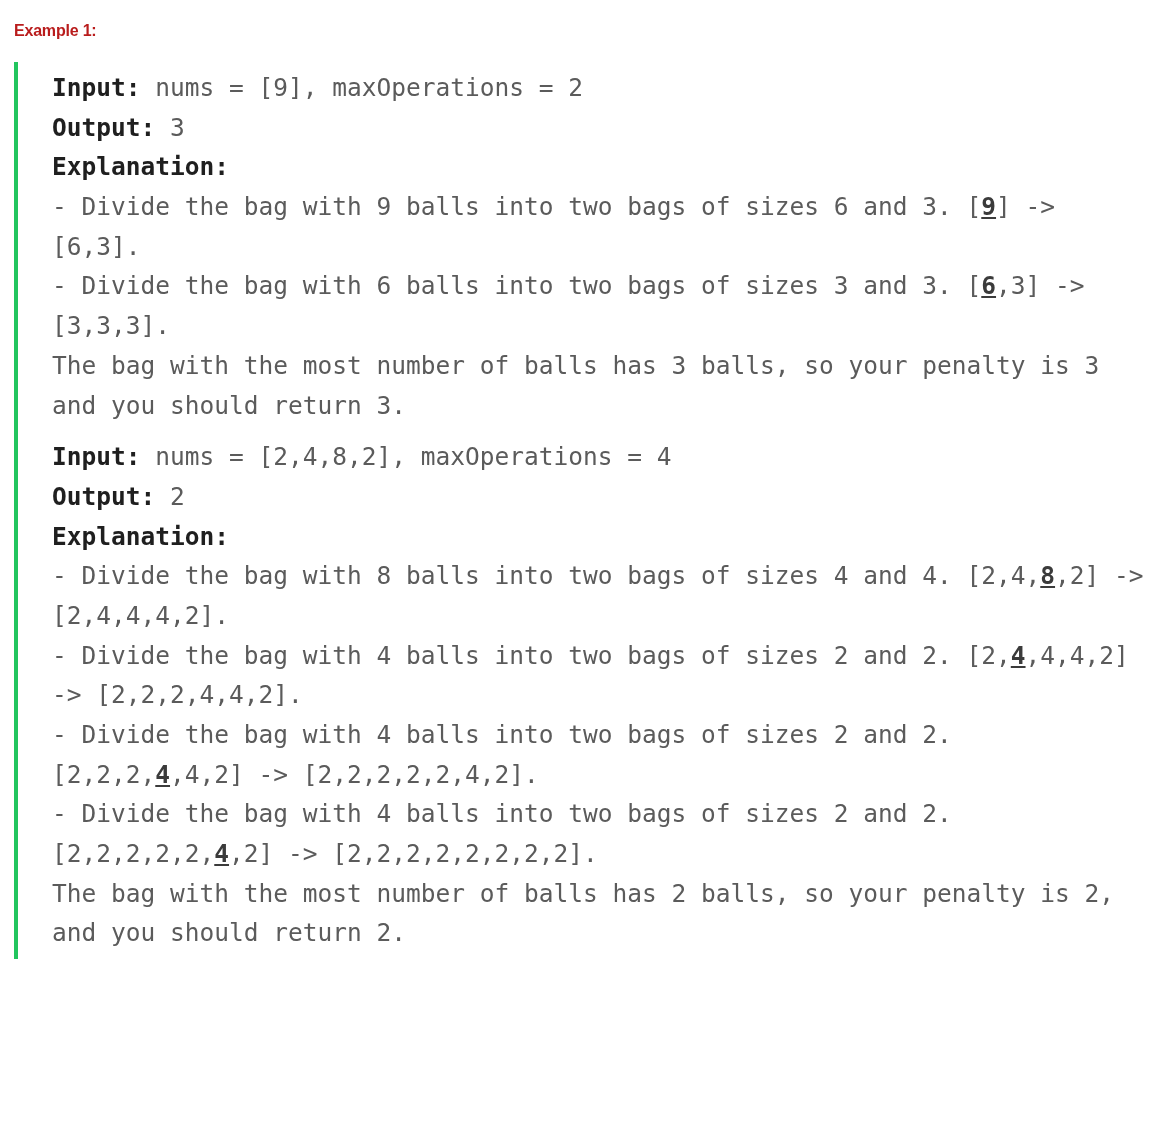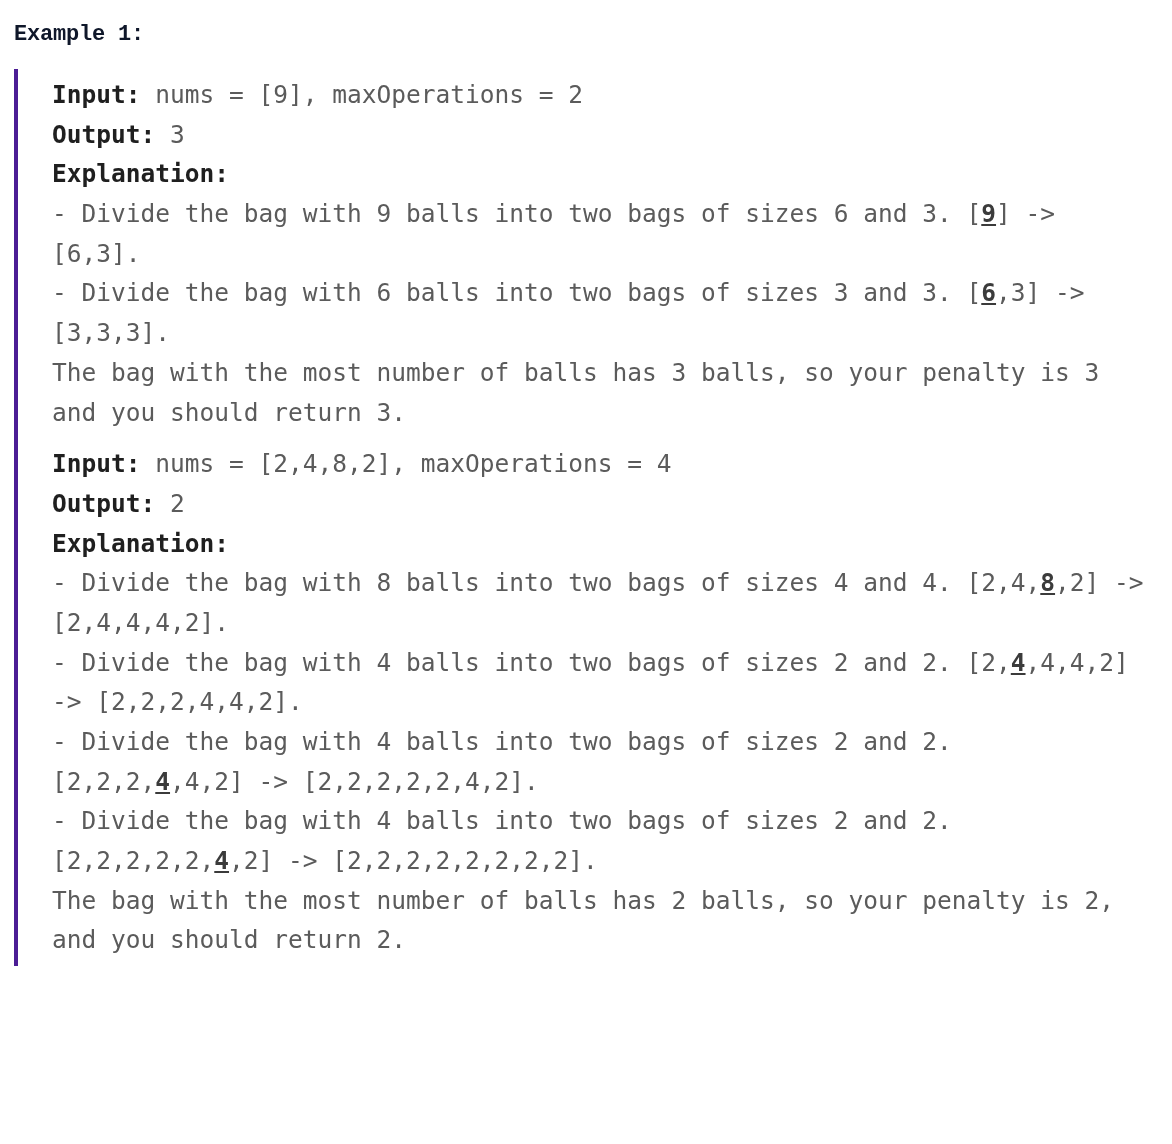--- a/index.html
+++ b/index.html
@@ -11,32 +11,32 @@
     width: 1172px;
     min-height: 1144px;
     font-family: "Liberation Sans", sans-serif;
     color: #262626;
   }
   .page {
     padding: 22px 14px 20px 14px;
     box-sizing: border-box;
   }
   .example-heading {
-    font-family: Liberation Mono, monospace;
-    font-size: 22px;
+    font-family: Liberation Sans, sans-serif;
+    font-size: 16px;
     font-weight: bold;
-    color: #0f172a;
+    color: #b91c1c;
     margin: 0 0 22px 0;
     letter-spacing: -0.2px;
   }
   .example-block + .example-heading {
     margin-top: 34px;
   }
   .example-block {
-    border-left: 4px solid #4c1d95;
+    border-left: 4px solid #22c55e;
     padding: 6px 0 6px 34px;
     margin: 0;
   }
   pre.codeblock {
     margin: 0;
     font-family: "DejaVu Sans Mono", monospace;
     font-size: 24.5px;
     line-height: 1.62;
     color: #5b5b5b;
     white-space: pre-wrap;

